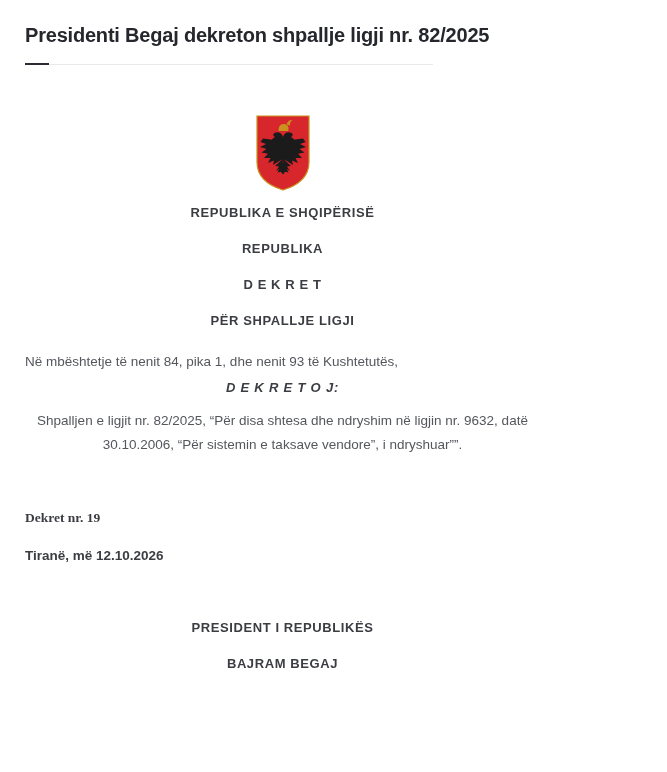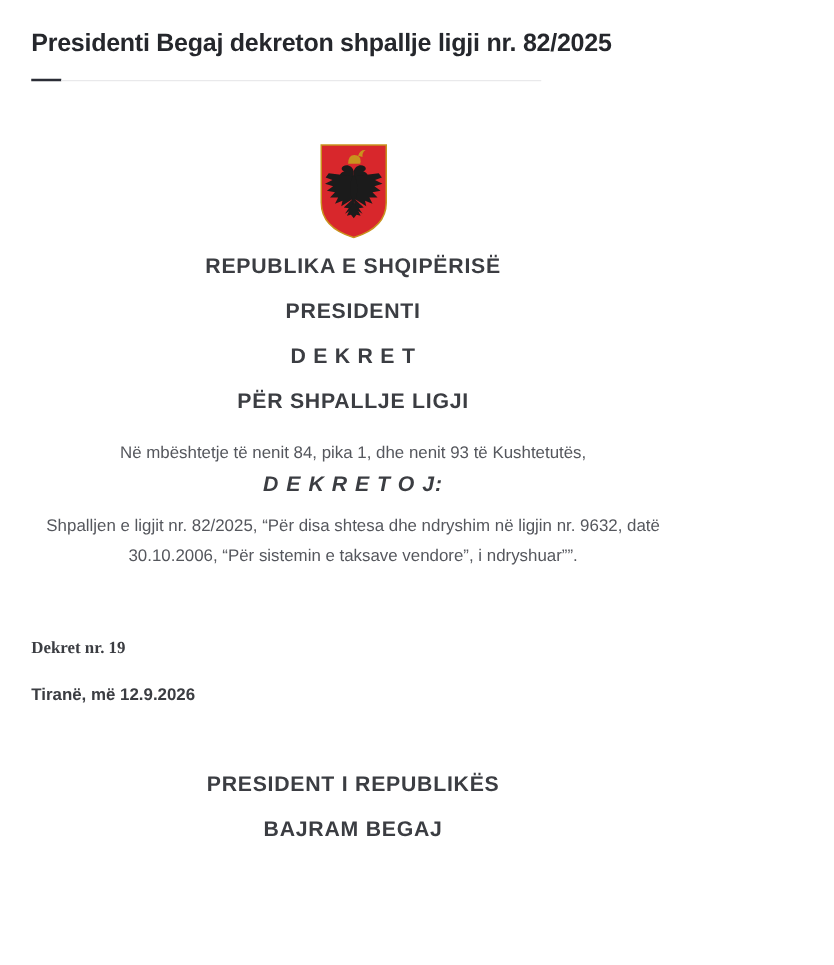--- a/index.html
+++ b/index.html
@@ -34,37 +34,36 @@
 
   .emblem {
     margin: 50px auto 0;
     width: 54px;
     height: 76px;
     display: block;
   }
   .emblem svg { display: block; }
   .doc-heading {
     margin: 22px 0 0;
-    font-size: 17px;
+    font-size: 13px;
     line-height: 14px;
     font-weight: 700;
     letter-spacing: 0.6px;
     color: #3b3d42;
     text-align: center;
   }
   .doc-heading.first { margin-top: 15px; }
 
   .body-text {
     font-size: 13.5px;
     color: #55575d;
   }
   .legal-basis {
     margin: 26px 0 0;
     line-height: 15px;
-    text-align: center;
   }
   .decree-verb {
     margin: 12px 0 0;
     letter-spacing: 0.8px;
     font-style: italic;
   }
   .decree-body {
     margin: 14px 0 0;
     line-height: 24px;
     text-align: center;
@@ -111,29 +110,29 @@
           <path d="M26.5,26 L7,23.5 L4.5,27 L10,29 L4,32 L10.5,34 L5.5,37.5 L12,38.8 L8,43 L14.5,43 L12,48 L18,45.5 L17,50 L26.5,44 Z"></path>
           <path d="M26.5,44 L19,51 L23,51.5 L20,56 L26.5,52 Z"></path>
         </g>
         <path d="M27,25 C30.5,28.5 31,42 27,47.5 C23,42 23.5,28.5 27,25 Z"></path>
         <path d="M27,46 L21.5,57.5 L24.8,56.8 L27,59.5 L29.2,56.8 L32.5,57.5 Z"></path>
       </g>
     </svg>
   </figure>
 
   <p class="doc-heading first">REPUBLIKA E SHQIPËRISË</p>
-  <p class="doc-heading">PRESIDENTI</p>
+  <p class="doc-heading">REPUBLIKA</p>
   <p class="doc-heading">D E K R E T</p>
   <p class="doc-heading">PËR SHPALLJE LIGJI</p>
 
   <p class="body-text legal-basis">Në mbështetje të nenit 84, pika 1, dhe nenit 93 të Kushtetutës,</p>
 
   <p class="doc-heading decree-verb">D E K R E T O J:</p>
 
   <p class="body-text decree-body">Shpalljen e ligjit nr. 82/2025, “Për disa shtesa dhe ndryshim në ligjin nr. 9632, datë 30.10.2006, “Për sistemin e taksave vendore”, i ndryshuar””.</p>
 
   <p class="left-bold decree-number">Dekret nr. 19</p>
-  <p class="left-bold place-date">Tiranë, më 12.9.2026</p>
+  <p class="left-bold place-date">Tiranë, më 12.10.2026</p>
 
   <p class="doc-heading sig-title">PRESIDENT I REPUBLIKËS</p>
   <p class="doc-heading sig-name">BAJRAM BEGAJ</p>
 
 </main>
 
 </body></html>

